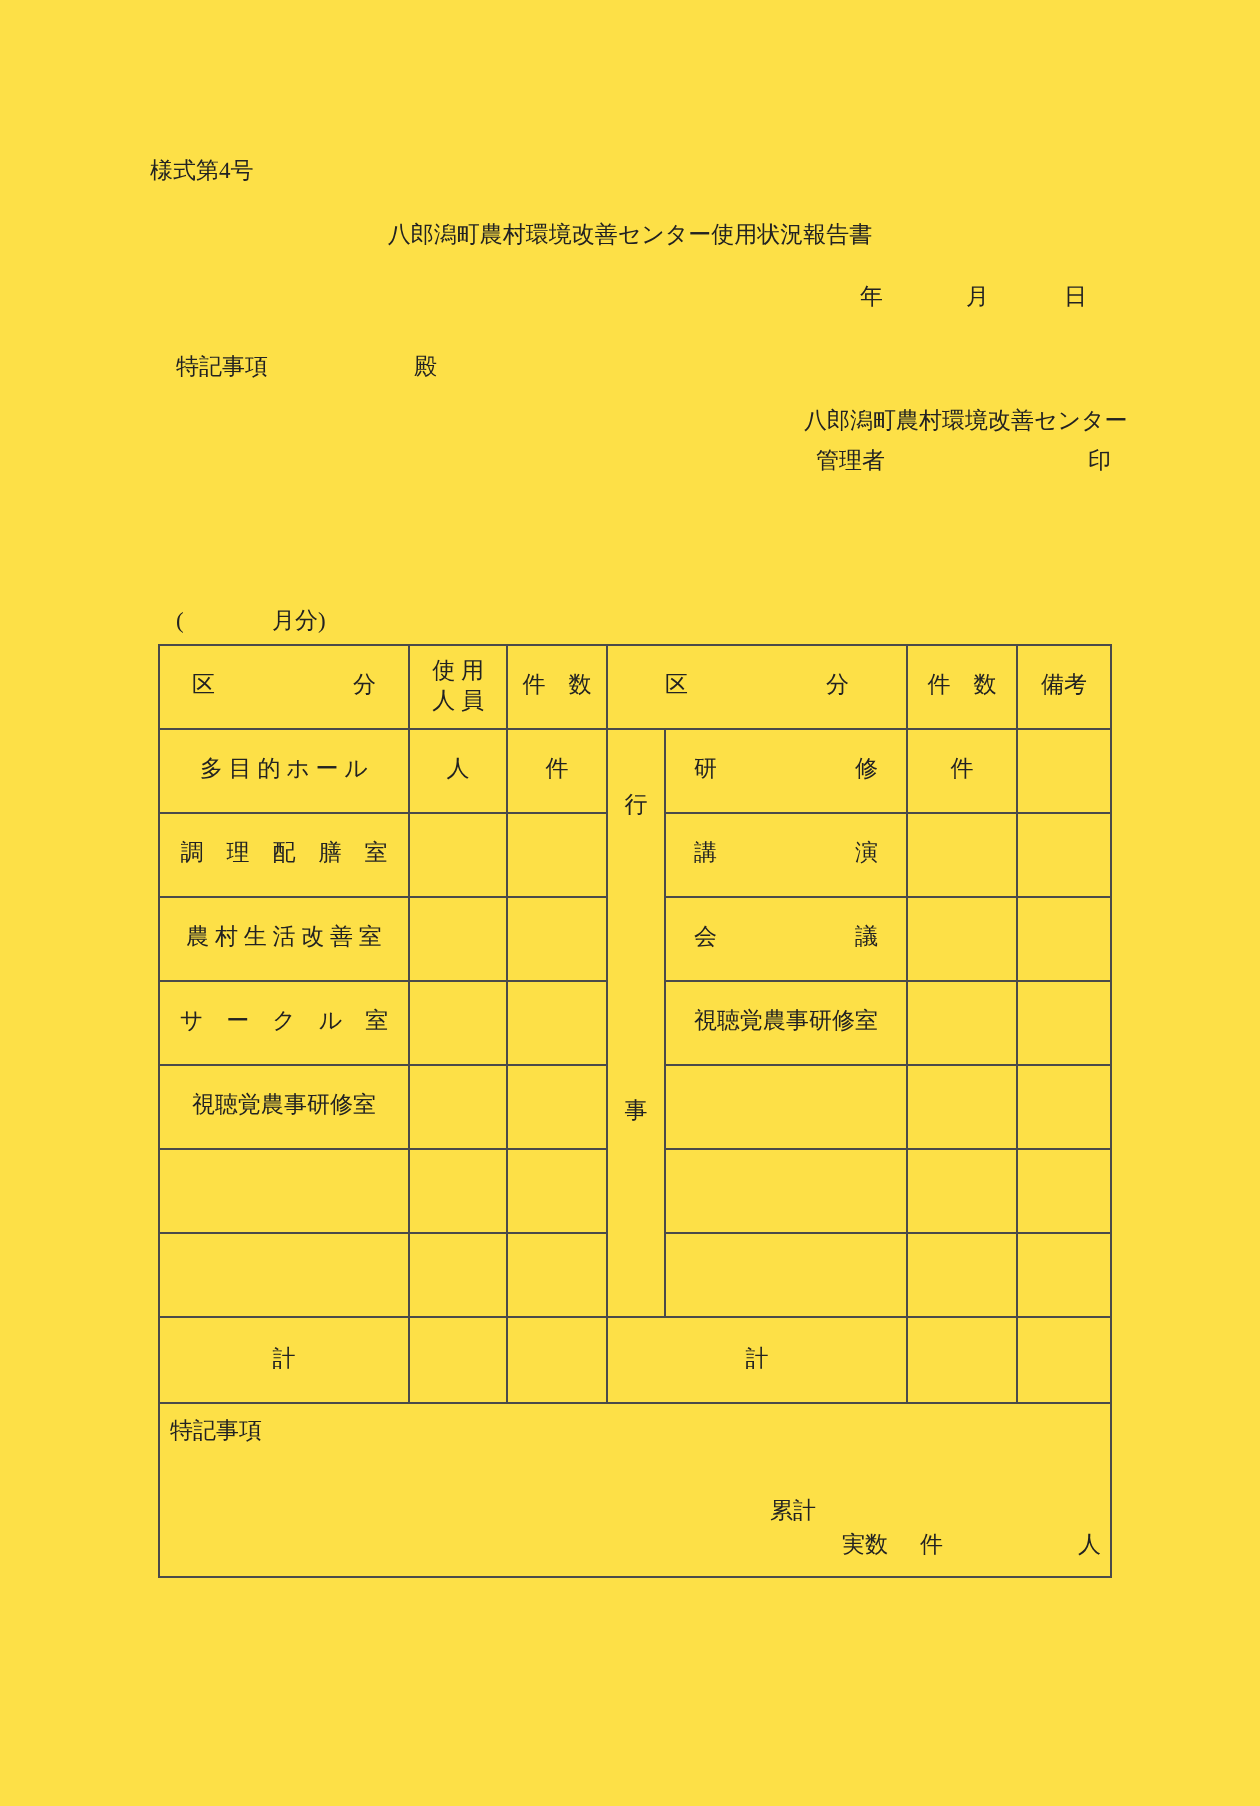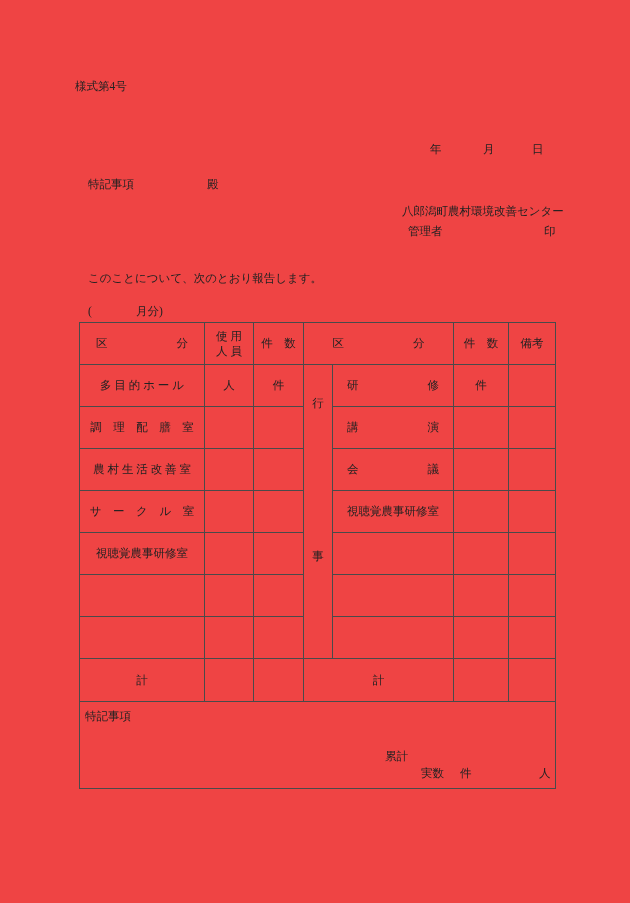--- a/index.html
+++ b/index.html
@@ -1,19 +1,19 @@
 <!DOCTYPE html>
 <html><head>
 <meta charset="utf-8">
 <style>
   html,body{margin:0;padding:0;background:#e8e8e8;}
   .page{
     position:relative;
     width:630px;height:903px;
-    background:#ef4444;
+    background:#fde047;
     font-family:"Liberation Serif","DejaVu Serif",serif;
     color:#222;
     font-size:11.5px;
     line-height:1.25;
     overflow:hidden;
   }
   .abs{position:absolute;white-space:pre;}
   .center{left:0;right:0;text-align:center;white-space:pre;}
   
   table.usage{
@@ -50,40 +50,40 @@
   .cum-ken{position:absolute;left:380px;top:64px;}
   .cum-nin{position:absolute;left:459px;top:64px;}
 </style>
 </head>
 <body>
 
 <div class="page">
 
   <div class="abs" style="left:75px;top:79px;">様式第4号</div>
 
+  <div class="abs center" style="top:111px;">八郎潟町農村環境改善センター使用状況報告書</div>
 
   <div>
     <span class="abs" style="left:430px;top:142px;">年</span>
     <span class="abs" style="left:483px;top:142px;">月</span>
     <span class="abs" style="left:532px;top:142px;">日</span>
   </div>
 
   <div>
     <span class="abs" style="left:88px;top:177px;">特記事項</span>
     <span class="abs" style="left:207px;top:177px;">殿</span>
   </div>
 
   <div>
     <span class="abs" style="left:402px;top:204px;">八郎潟町農村環境改善センター</span>
     <span class="abs" style="left:408px;top:224px;">管理者</span>
     <span class="abs" style="left:544px;top:224px;">印</span>
   </div>
 
 
-  <div class="abs" style="left:88px;top:271px;">このことについて、次のとおり報告します。</div>
 
   <div>
     <span class="abs" style="left:88px;top:304px;">(</span>
     <span class="abs" style="left:136px;top:304px;">月分)</span>
   </div>
 
   <table class="usage">
     <colgroup>
       <col style="width:125px">
         <col style="width:49px">

